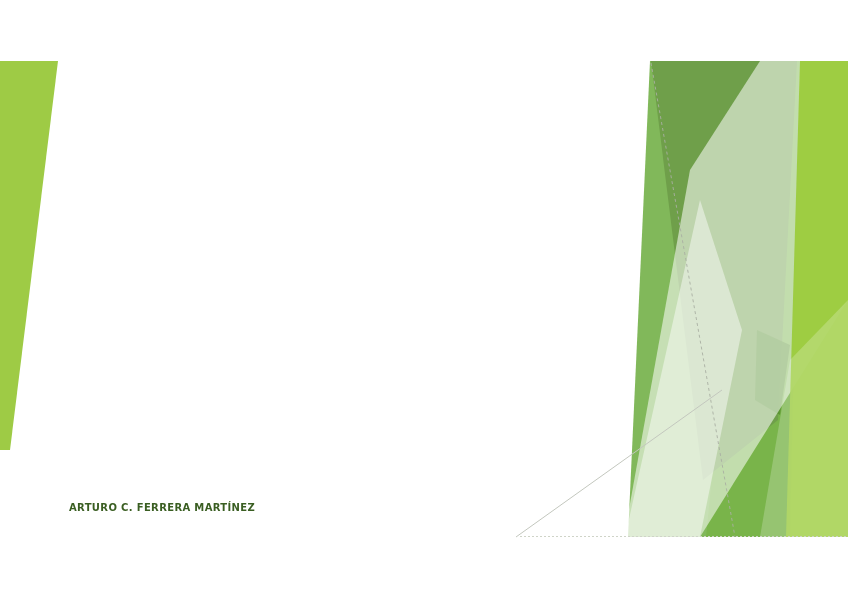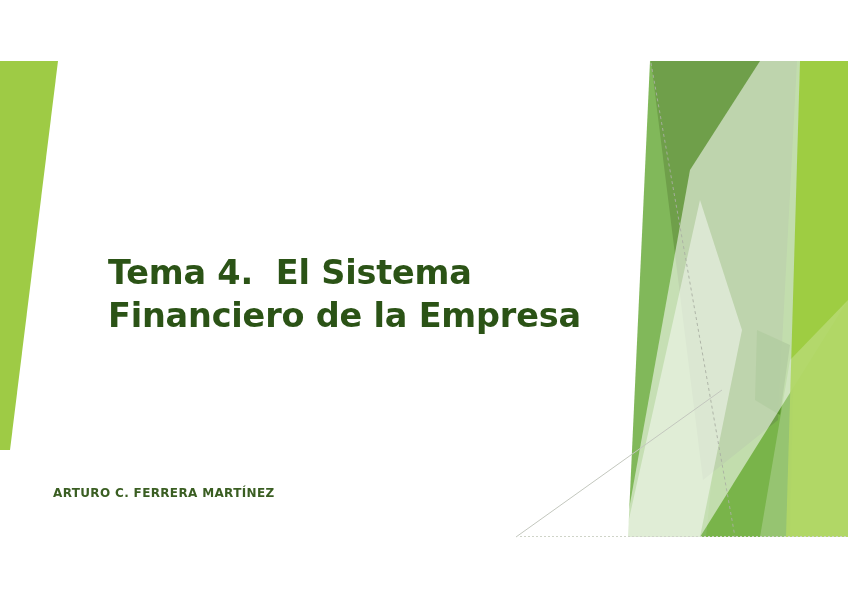--- a/index.html
+++ b/index.html
@@ -53,23 +53,23 @@
     color: #2B5316;
     white-space: pre-wrap;
   }
   #author-block {
     position: absolute;
     left: 53px;
     top: 486px;
     width: 320px;
   }
   #slide-author {
-    margin: 0;
+    margin: 16px;
     font-family: "DejaVu Sans", "Liberation Sans", sans-serif;
-    font-size: 12px;
+    font-size: 10px;
     font-weight: bold;
     letter-spacing: 0.35px;
     color: #3A5E22;
     white-space: pre;
   }
 </style>
 </head>
 <body>
 
 <div id="slide">
@@ -105,22 +105,19 @@
 
       <line x1="651" y1="63" x2="735" y2="537" stroke="#A9AFA3" stroke-width="0.9" stroke-dasharray="3 3"></line>
 
       <line x1="520" y1="536.5" x2="848" y2="536.5" stroke="#CFD4C8" stroke-width="1" stroke-dasharray="2 2"></line>
     </svg>
 
     <svg class="deco" viewBox="0 0 848 599" preserveAspectRatio="none" xmlns="http://www.w3.org/2000/svg">
       <polygon points="0,61 58,61 10,450 0,450" fill="#9ECB45"></polygon>
     </svg>
 
-    <div id="title-block">
-      <h1 id="slide-title">Tema 4.  El Sistema Financiero de la Empresa</h1>
-    </div>
 
     <div id="author-block">
       <p id="slide-author">ARTURO C. FERRERA MARTÍNEZ</p>
     </div>
 
   </div>
 </div>
 
 </body></html>

